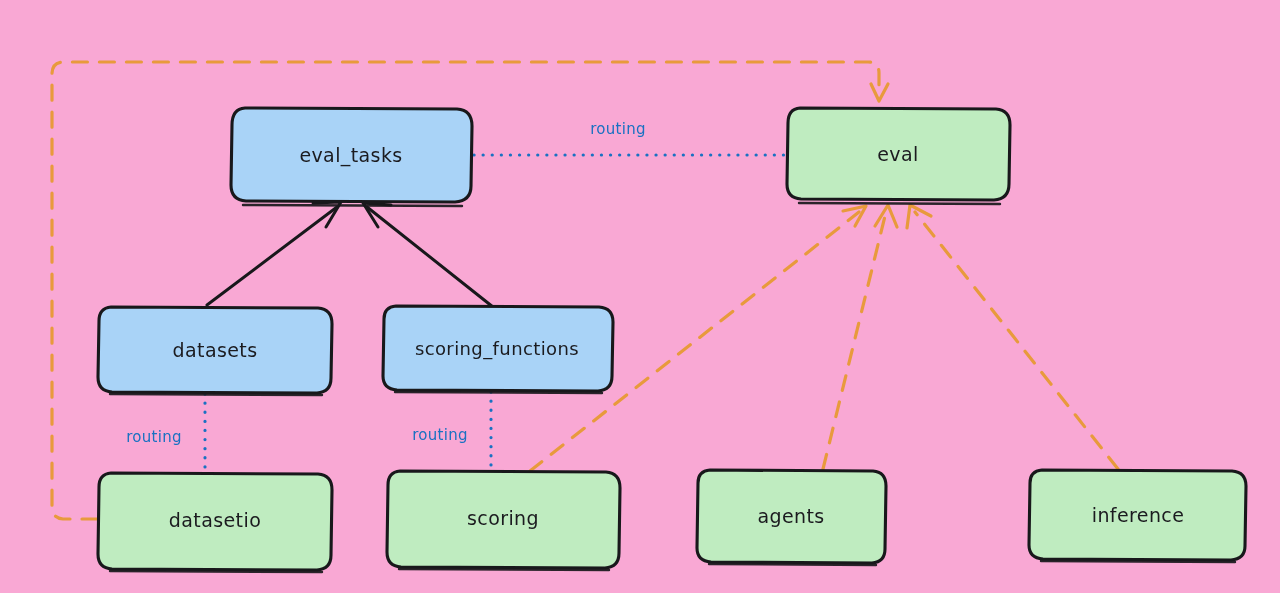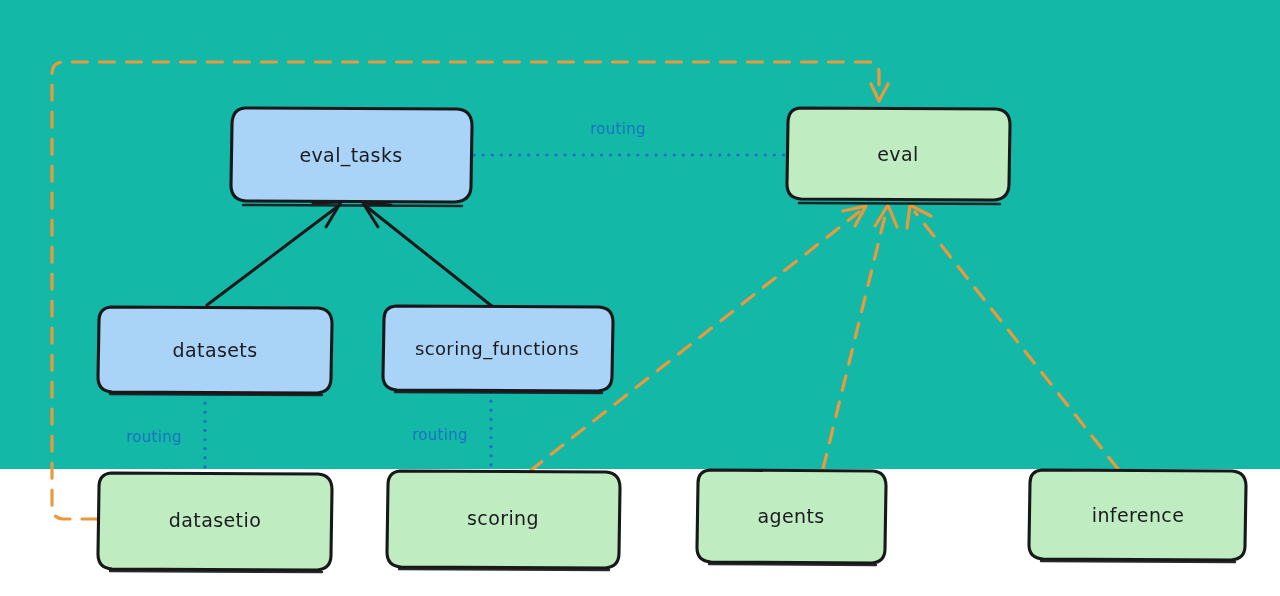--- a/index.html
+++ b/index.html
@@ -10,22 +10,22 @@
   }
   body {
     width: 1280px;
     height: 596px;
     font-family: "DejaVu Sans", sans-serif;
     overflow: hidden;
   }
   #diagram-root {
     position: relative;
     width: 1280px;
-    height: 469px;
-    background: #14b8a6;
+    height: 593px;
+    background: #f9a8d4;
     text-decoration: underline;
   }
   #diagram-svg {
     position: absolute;
     top: 0;
     left: 0;
     width: 1280px;
     height: 596px;
   }
   .node-label {

